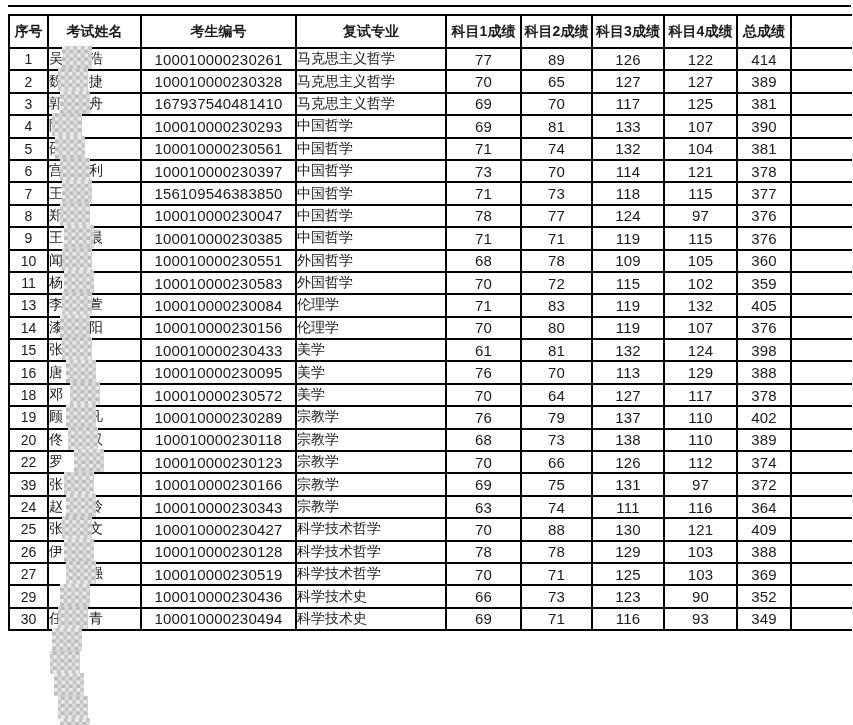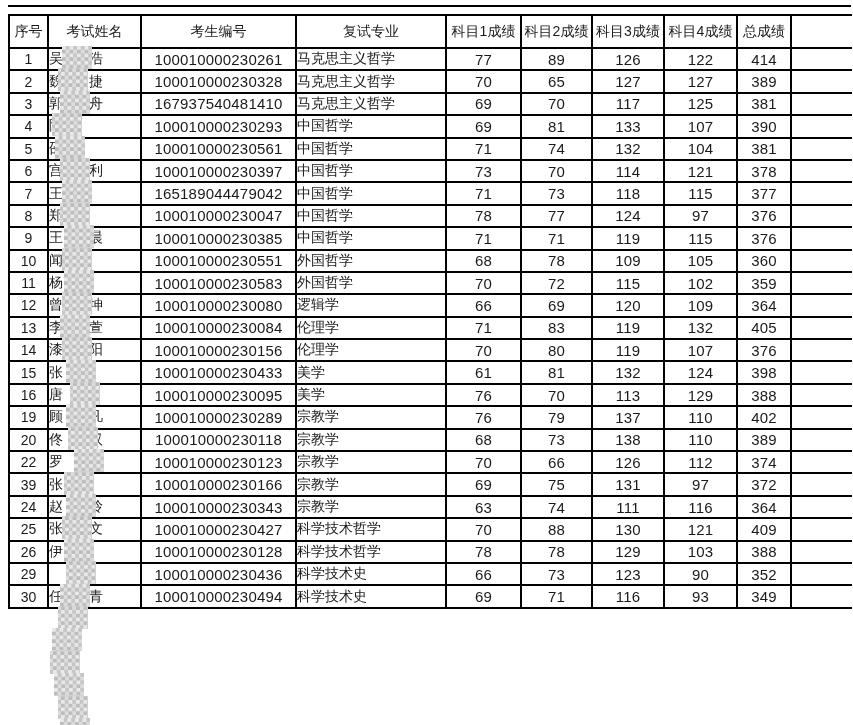--- a/index.html
+++ b/index.html
@@ -22,21 +22,21 @@
   #score-table th,#score-table td{
     border:2px solid #000;
     padding:0;
     overflow:hidden;
     white-space:nowrap;
     background:#fff;
   }
   #score-table th{
     height:31px;
     font-size:14px;
-    font-weight:normal;
+    font-weight:bold;
     text-align:center;
   }
   #score-table td{
     height:20.4px;
     font-size:14px;
     text-align:center;
   }
   #score-table td.c-num{font-size:15px;letter-spacing:0.2px;}
   #score-table td.c-left{text-align:left;}
   #score-table th.blank,#score-table td.blank{border-right:none;}
@@ -151,21 +151,21 @@
         <td class="c-num">73</td>
         <td class="c-num">70</td>
         <td class="c-num">114</td>
         <td class="c-num">121</td>
         <td class="c-num">378</td>
         <td class="blank"></td>
       </tr>
       <tr>
         <td>7</td>
         <td class="c-left"><span>王</span><span class="name-gap"></span><span></span></td>
-        <td class="c-num">165189044479042</td>
+        <td class="c-num">156109546383850</td>
         <td class="c-left">中国哲学</td>
         <td class="c-num">71</td>
         <td class="c-num">73</td>
         <td class="c-num">118</td>
         <td class="c-num">115</td>
         <td class="c-num">377</td>
         <td class="blank"></td>
       </tr>
       <tr>
         <td>8</td>
@@ -209,32 +209,20 @@
         <td class="c-num">100010000230583</td>
         <td class="c-left">外国哲学</td>
         <td class="c-num">70</td>
         <td class="c-num">72</td>
         <td class="c-num">115</td>
         <td class="c-num">102</td>
         <td class="c-num">359</td>
         <td class="blank"></td>
       </tr>
       <tr>
-        <td>12</td>
-        <td class="c-left"><span>曾</span><span class="name-gap"></span><span>坤</span></td>
-        <td class="c-num">100010000230080</td>
-        <td class="c-left">逻辑学</td>
-        <td class="c-num">66</td>
-        <td class="c-num">69</td>
-        <td class="c-num">120</td>
-        <td class="c-num">109</td>
-        <td class="c-num">364</td>
-        <td class="blank"></td>
-      </tr>
-      <tr>
         <td>13</td>
         <td class="c-left"><span>李</span><span class="name-gap"></span><span>萱</span></td>
         <td class="c-num">100010000230084</td>
         <td class="c-left">伦理学</td>
         <td class="c-num">71</td>
         <td class="c-num">83</td>
         <td class="c-num">119</td>
         <td class="c-num">132</td>
         <td class="c-num">405</td>
         <td class="blank"></td>
@@ -269,20 +257,32 @@
         <td class="c-num">100010000230095</td>
         <td class="c-left">美学</td>
         <td class="c-num">76</td>
         <td class="c-num">70</td>
         <td class="c-num">113</td>
         <td class="c-num">129</td>
         <td class="c-num">388</td>
         <td class="blank"></td>
       </tr>
       <tr>
+        <td>18</td>
+        <td class="c-left"><span>邓</span><span class="name-gap"></span><span></span></td>
+        <td class="c-num">100010000230572</td>
+        <td class="c-left">美学</td>
+        <td class="c-num">70</td>
+        <td class="c-num">64</td>
+        <td class="c-num">127</td>
+        <td class="c-num">117</td>
+        <td class="c-num">378</td>
+        <td class="blank"></td>
+      </tr>
+      <tr>
         <td>19</td>
         <td class="c-left"><span>顾</span><span class="name-gap"></span><span>凡</span></td>
         <td class="c-num">100010000230289</td>
         <td class="c-left">宗教学</td>
         <td class="c-num">76</td>
         <td class="c-num">79</td>
         <td class="c-num">137</td>
         <td class="c-num">110</td>
         <td class="c-num">402</td>
         <td class="blank"></td>
@@ -350,20 +350,32 @@
       <tr>
         <td>26</td>
         <td class="c-left"><span>伊</span><span class="name-gap"></span><span></span></td>
         <td class="c-num">100010000230128</td>
         <td class="c-left">科学技术哲学</td>
         <td class="c-num">78</td>
         <td class="c-num">78</td>
         <td class="c-num">129</td>
         <td class="c-num">103</td>
         <td class="c-num">388</td>
+        <td class="blank"></td>
+      </tr>
+      <tr>
+        <td>27</td>
+        <td class="c-left"><span></span><span class="name-gap"></span><span>国强</span></td>
+        <td class="c-num">100010000230519</td>
+        <td class="c-left">科学技术哲学</td>
+        <td class="c-num">70</td>
+        <td class="c-num">71</td>
+        <td class="c-num">125</td>
+        <td class="c-num">103</td>
+        <td class="c-num">369</td>
         <td class="blank"></td>
       </tr>
       <tr>
         <td>29</td>
         <td class="c-left"><span></span><span class="name-gap"></span><span>亚</span></td>
         <td class="c-num">100010000230436</td>
         <td class="c-left">科学技术史</td>
         <td class="c-num">66</td>
         <td class="c-num">73</td>
         <td class="c-num">123</td>

